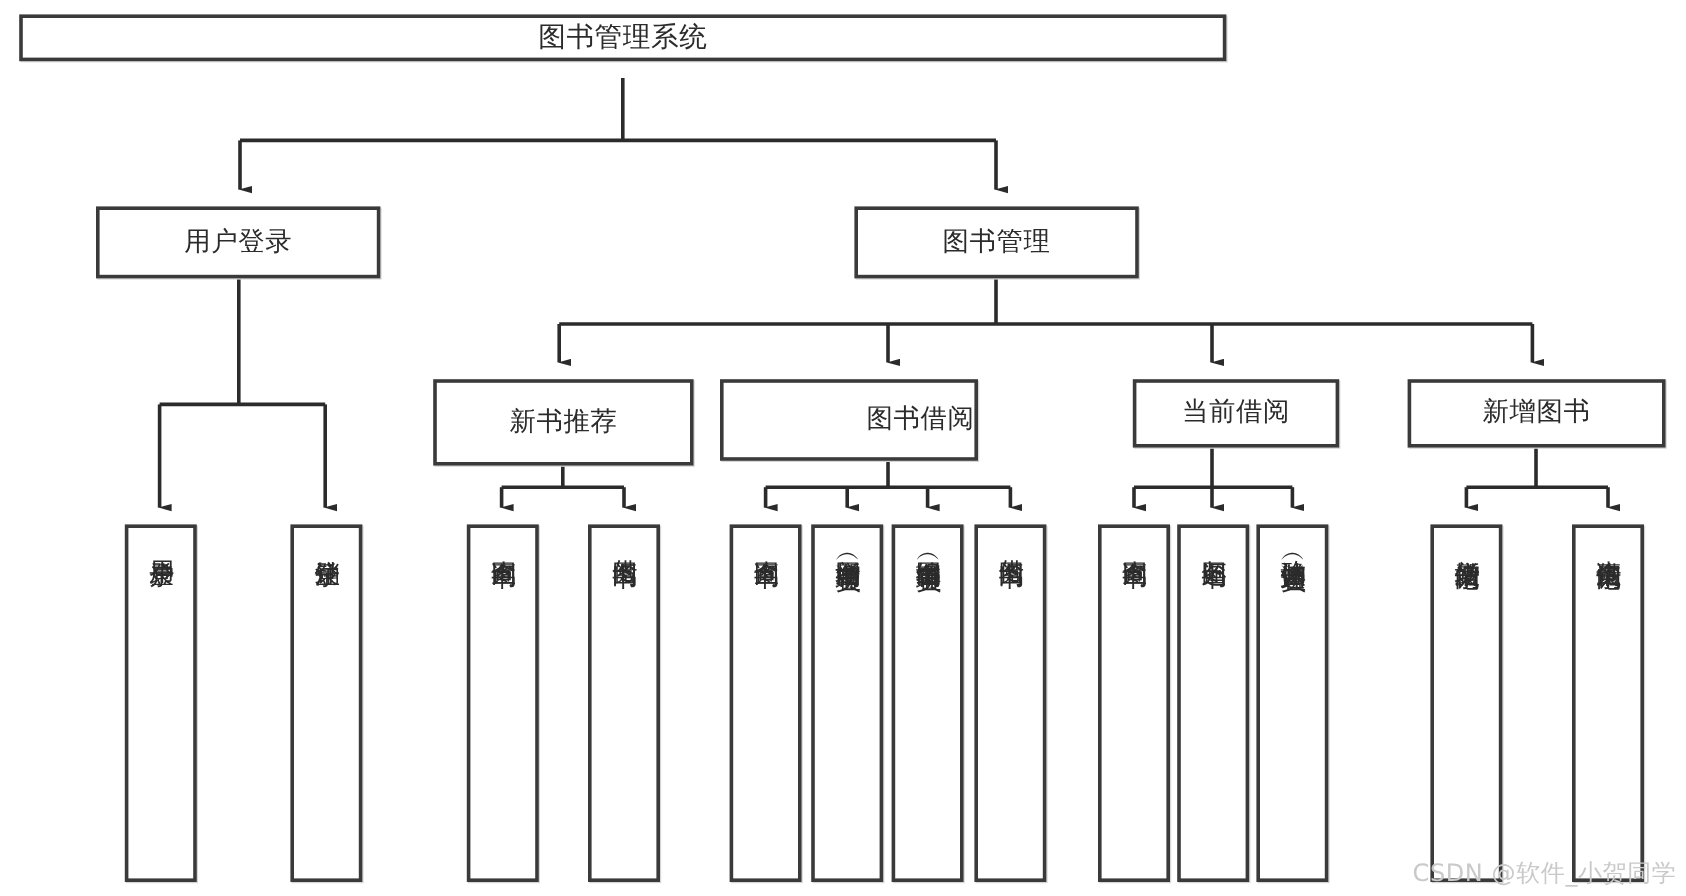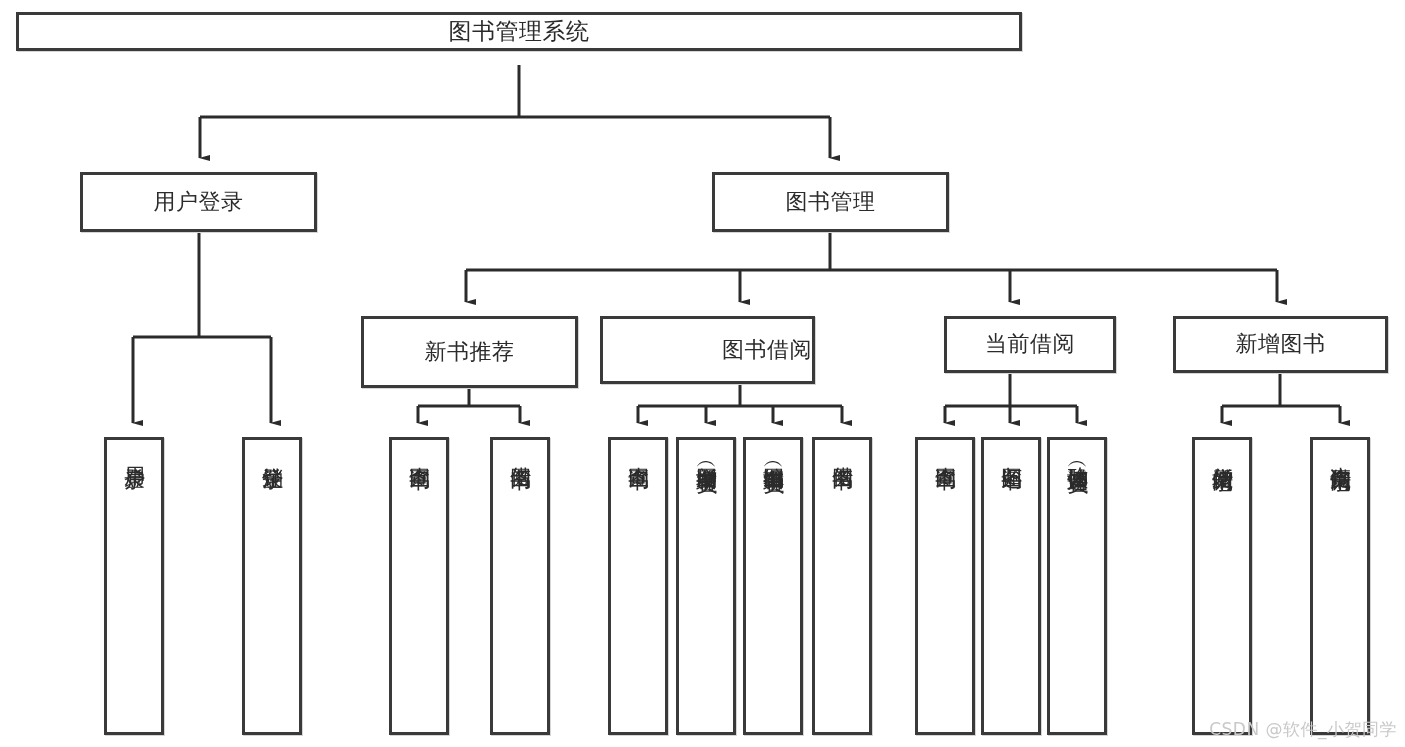--- a/index.html
+++ b/index.html
@@ -56,21 +56,21 @@
     font-size: 21px;
     line-height: 1.22;
     letter-spacing: 1px;
     white-space: nowrap;
     color: #2b2b2b;
   }
   .watermark {
     position: absolute;
     right: 8px;
     bottom: 6px;
-    font-size: 17px;
+    font-size: 20px;
     color: #c9c9c9;
     letter-spacing: 0.5px;
     white-space: nowrap;
   }
 </style>
 </head>
 <body>
 
 <div id="canvas">
 

